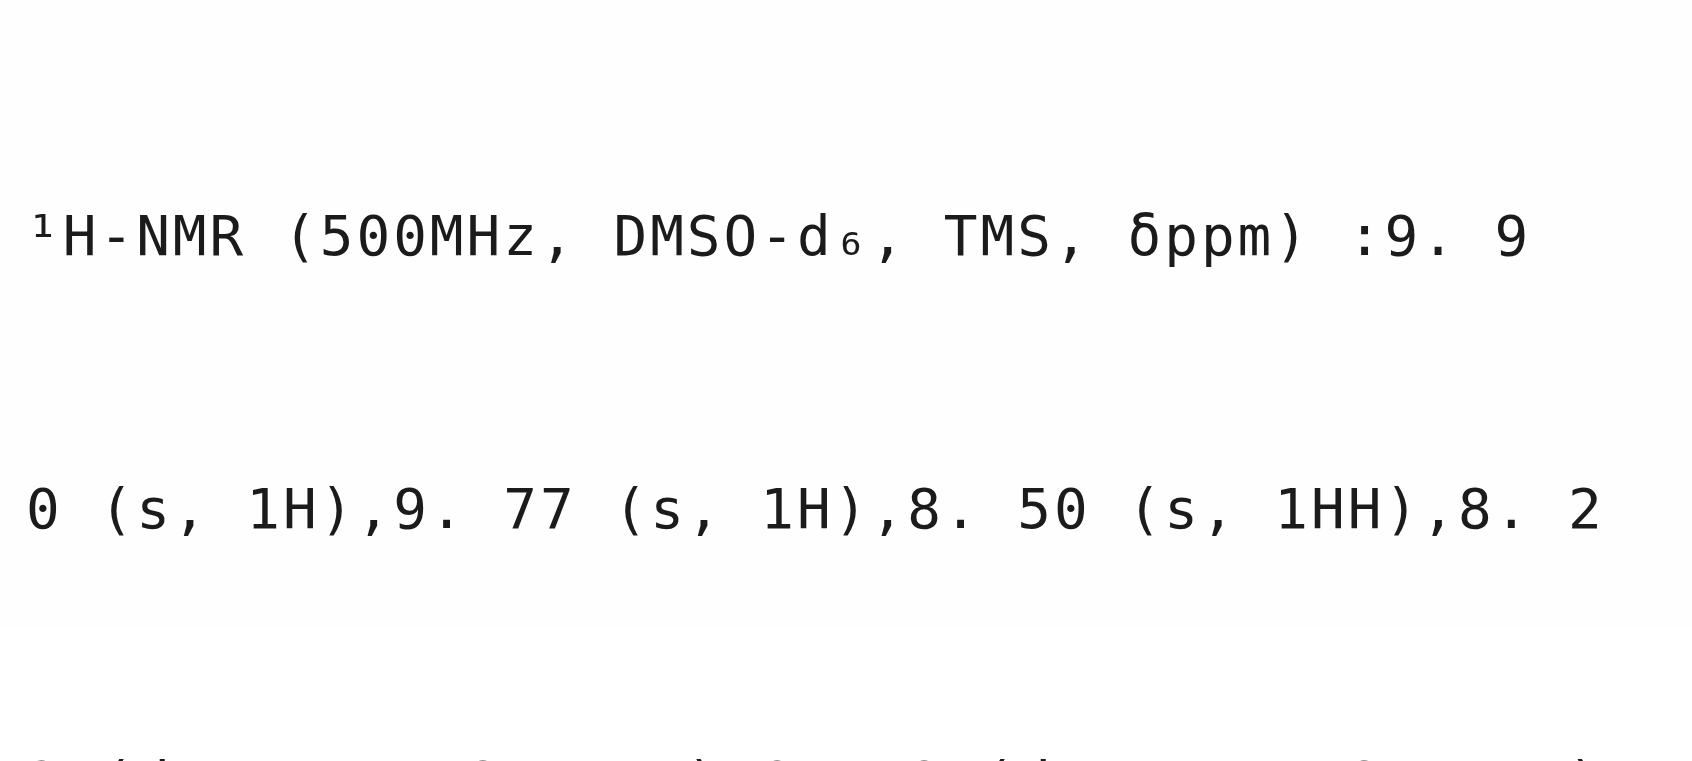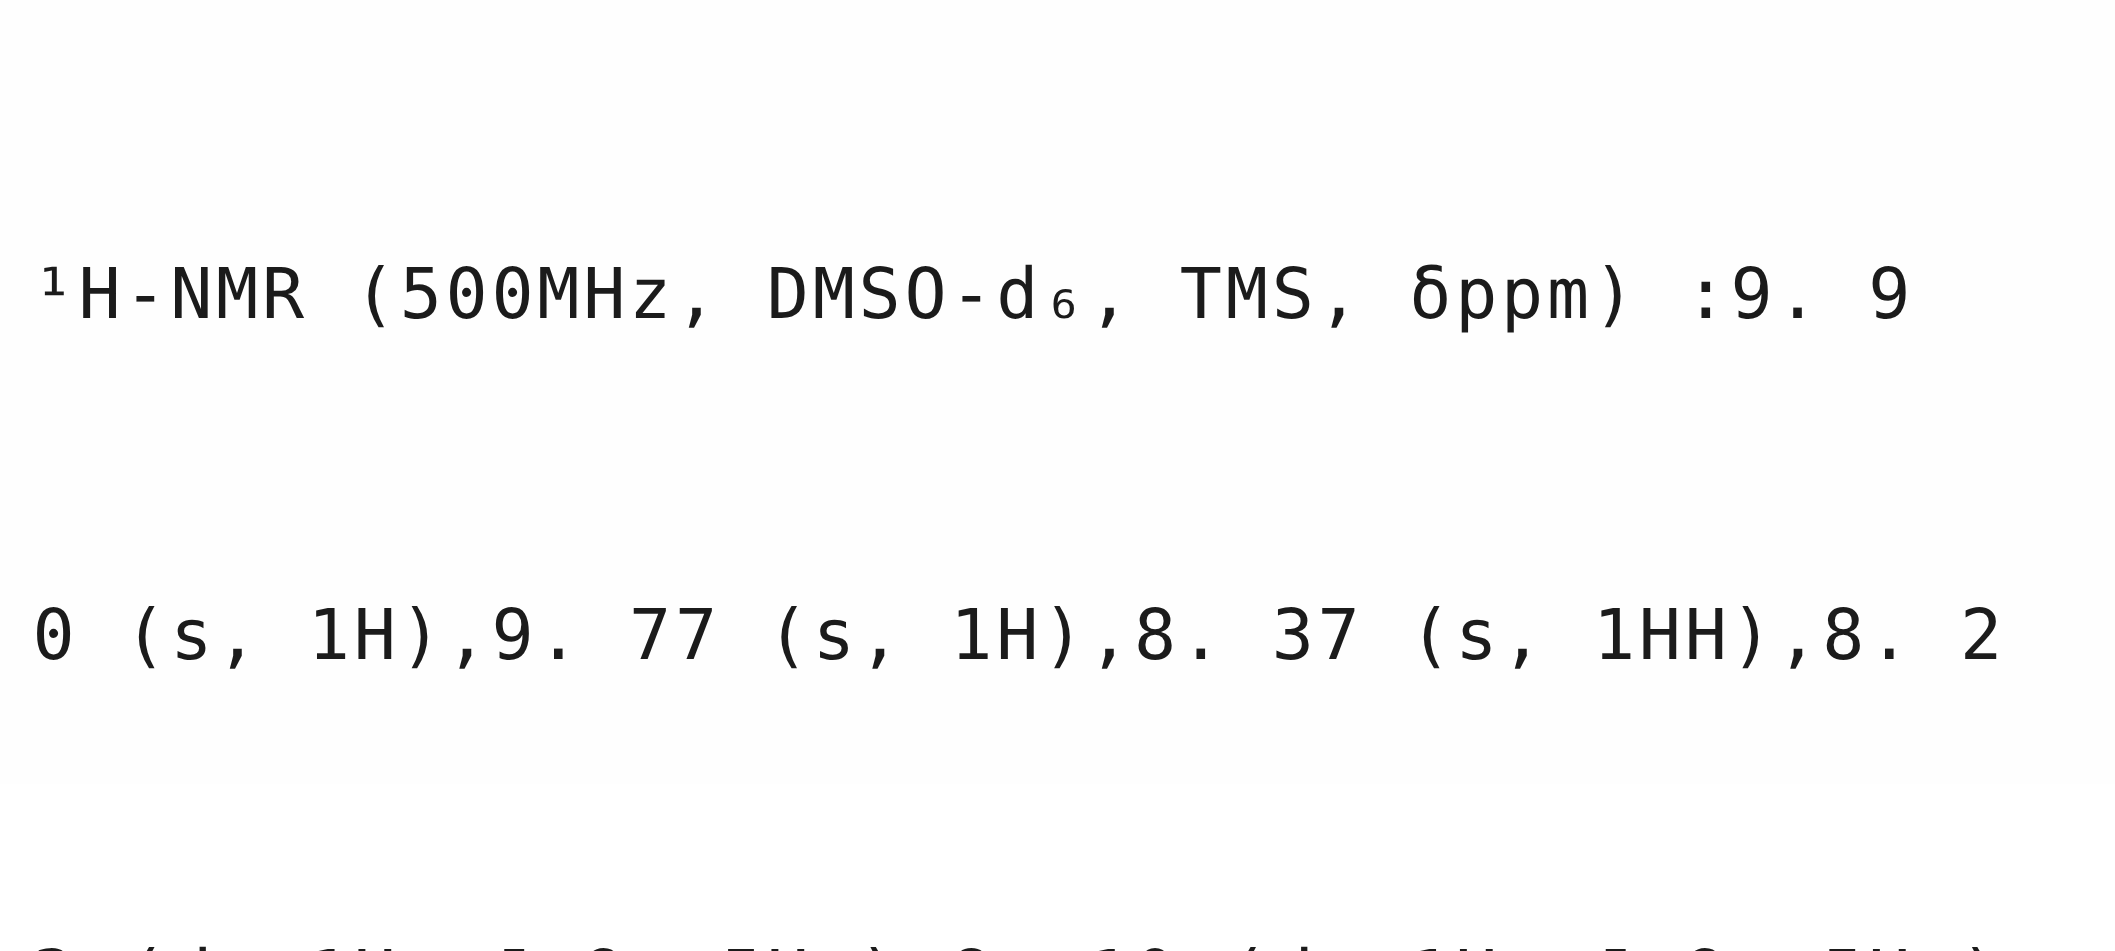--- a/index.html
+++ b/index.html
@@ -31,21 +31,21 @@
     height: 91px;
     overflow: visible;
   }
 </style>
 </head>
 <body>
 
 <div class="scan-page">
   <div class="nmr-text-block">
     <div class="nmr-text-line">¹H-NMR (500MHz, DMSO-d₆, TMS, δppm) :9. 9</div>
-    <div class="nmr-text-line">0 (s, 1H),9. 77 (s, 1H),8. 37 (s, 1HH),8. 2</div>
+    <div class="nmr-text-line">0 (s, 1H),9. 77 (s, 1H),8. 50 (s, 1HH),8. 2</div>
     <div class="nmr-text-line">3 (d, 1H, J=9. 5Hz),8. 10 (d, 1H, J=9. 5Hz)</div>
     
     
     
     
     
   </div>
 </div>
 
 </body></html>

